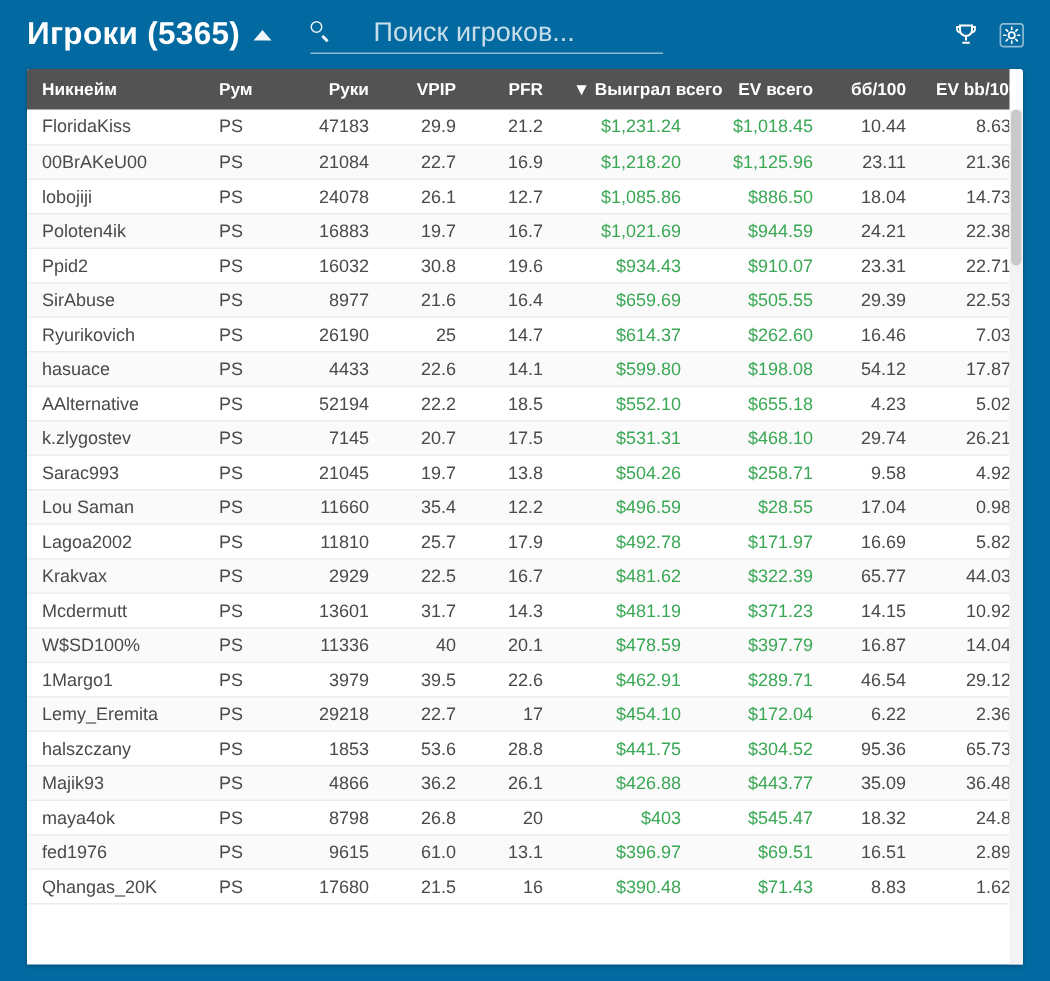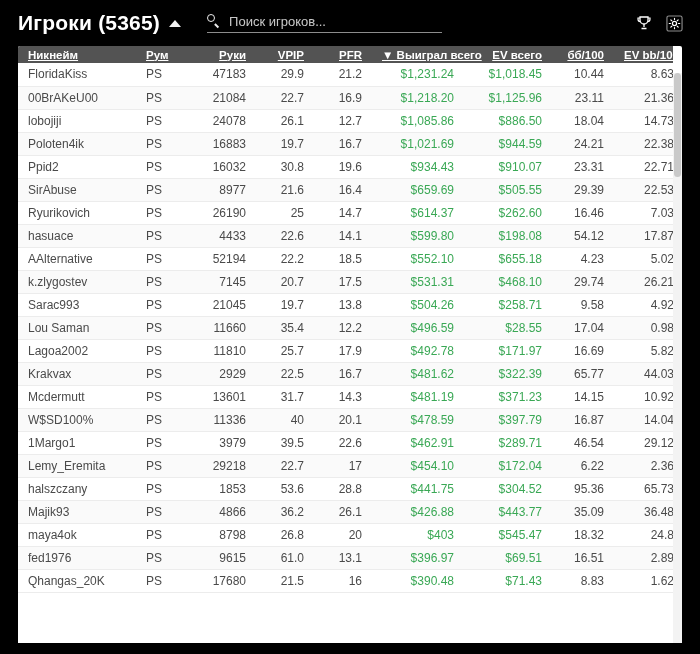--- a/index.html
+++ b/index.html
@@ -4,21 +4,21 @@
 <style>
   html, body {
     margin: 0;
     padding: 0;
     background: #4aab5e;
     font-family: "Liberation Sans", sans-serif;
   }
   #app {
     width: 700px;
     height: 654px;
-    background: #000000;
+    background: #0369a1;
     position: relative;
     overflow: hidden;
     box-sizing: border-box;
   }
   
   .header {
     height: 46px;
     display: flex;
     align-items: center;
     padding: 0 14px 0 18px;
@@ -72,24 +72,25 @@
     width: 5px; height: 1.6px;
     background: rgba(255,255,255,.92);
     transform: rotate(45deg);
     transform-origin: left center;
   }
   .search-input {
     background: transparent;
     border: none;
     outline: none;
     color: #ffffff;
-    font-size: 13px;
+    font-size: 18px;
     font-family: "Liberation Sans", sans-serif;
     width: 100%;
     padding: 0;
+    margin-left: 20px;
   }
   .search-input::placeholder {
     color: rgba(255,255,255,.78);
   }
   .header-spacer { flex: 1 1 auto; }
   .hdr-btn {
     width: 24px;
     height: 24px;
     margin-left: 6px;
     display: flex;
@@ -114,26 +115,25 @@
   table {
     border-collapse: collapse;
     width: 664px;
     table-layout: fixed;
   }
   thead th {
     background: #535353;
     color: #ffffff;
     font-size: 11.5px;
     font-weight: bold;
-    height: 17px;
+    height: 27px;
     padding: 0 10px;
     text-align: right;
     white-space: nowrap;
     box-sizing: border-box;
-    text-decoration: underline;
   }
   thead th.left { text-align: left; }
   tbody td {
     font-size: 12px;
     color: #4a4a4a;
     height: 23px;
     padding: 0 10px;
     text-align: right;
     white-space: nowrap;
     box-sizing: border-box;

